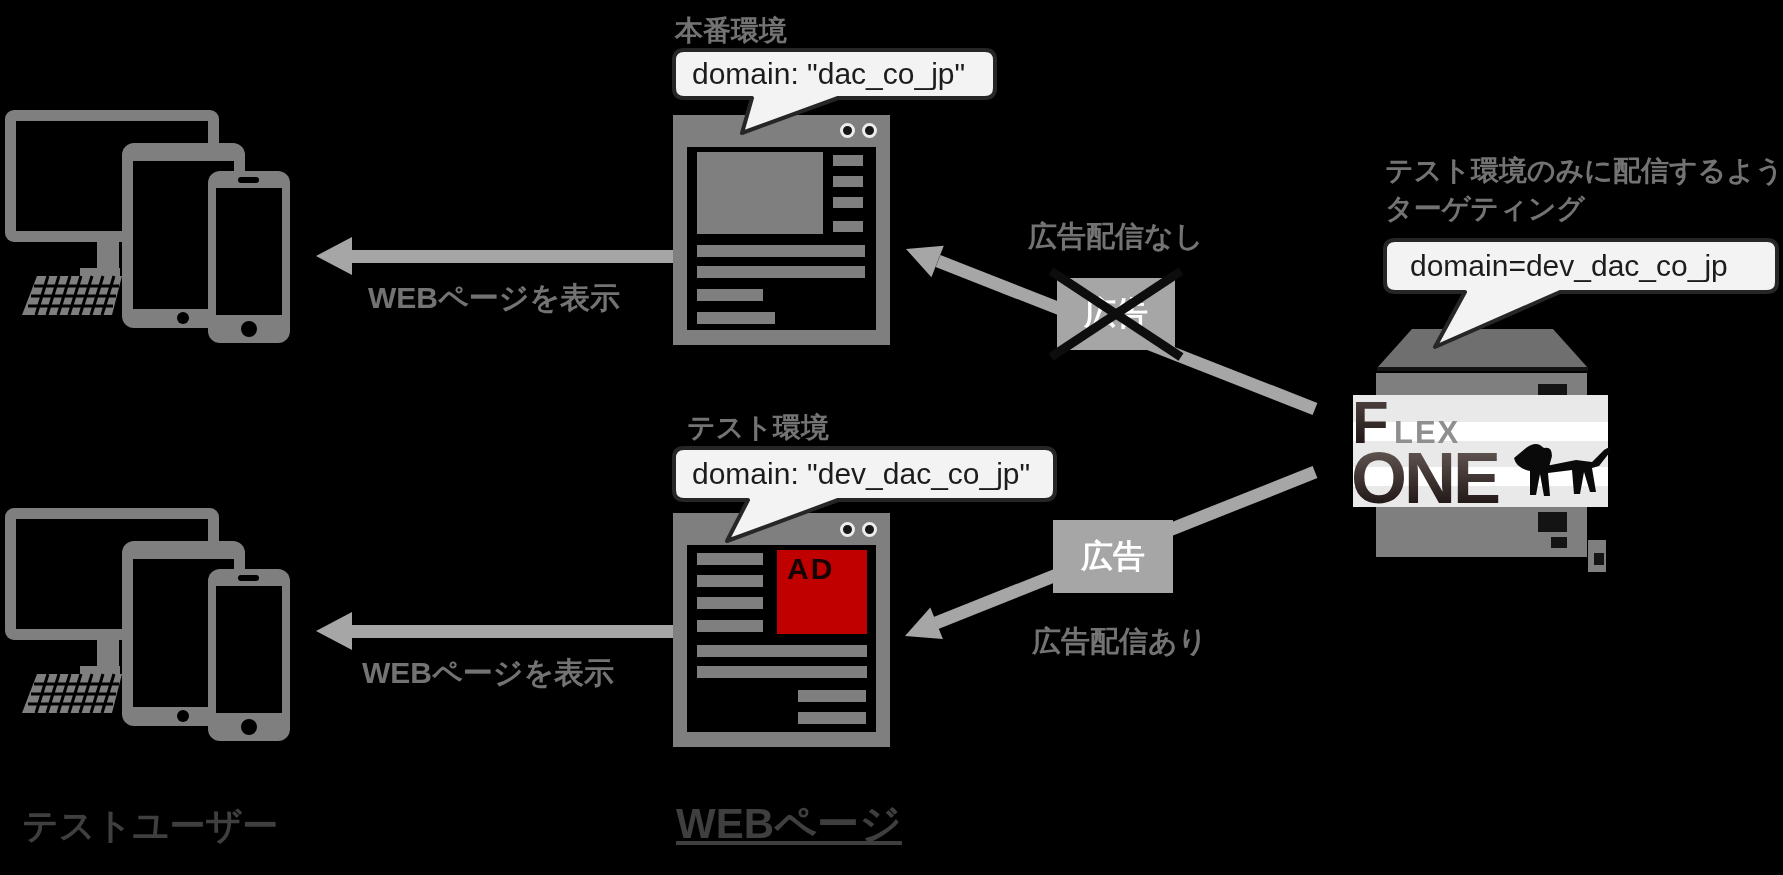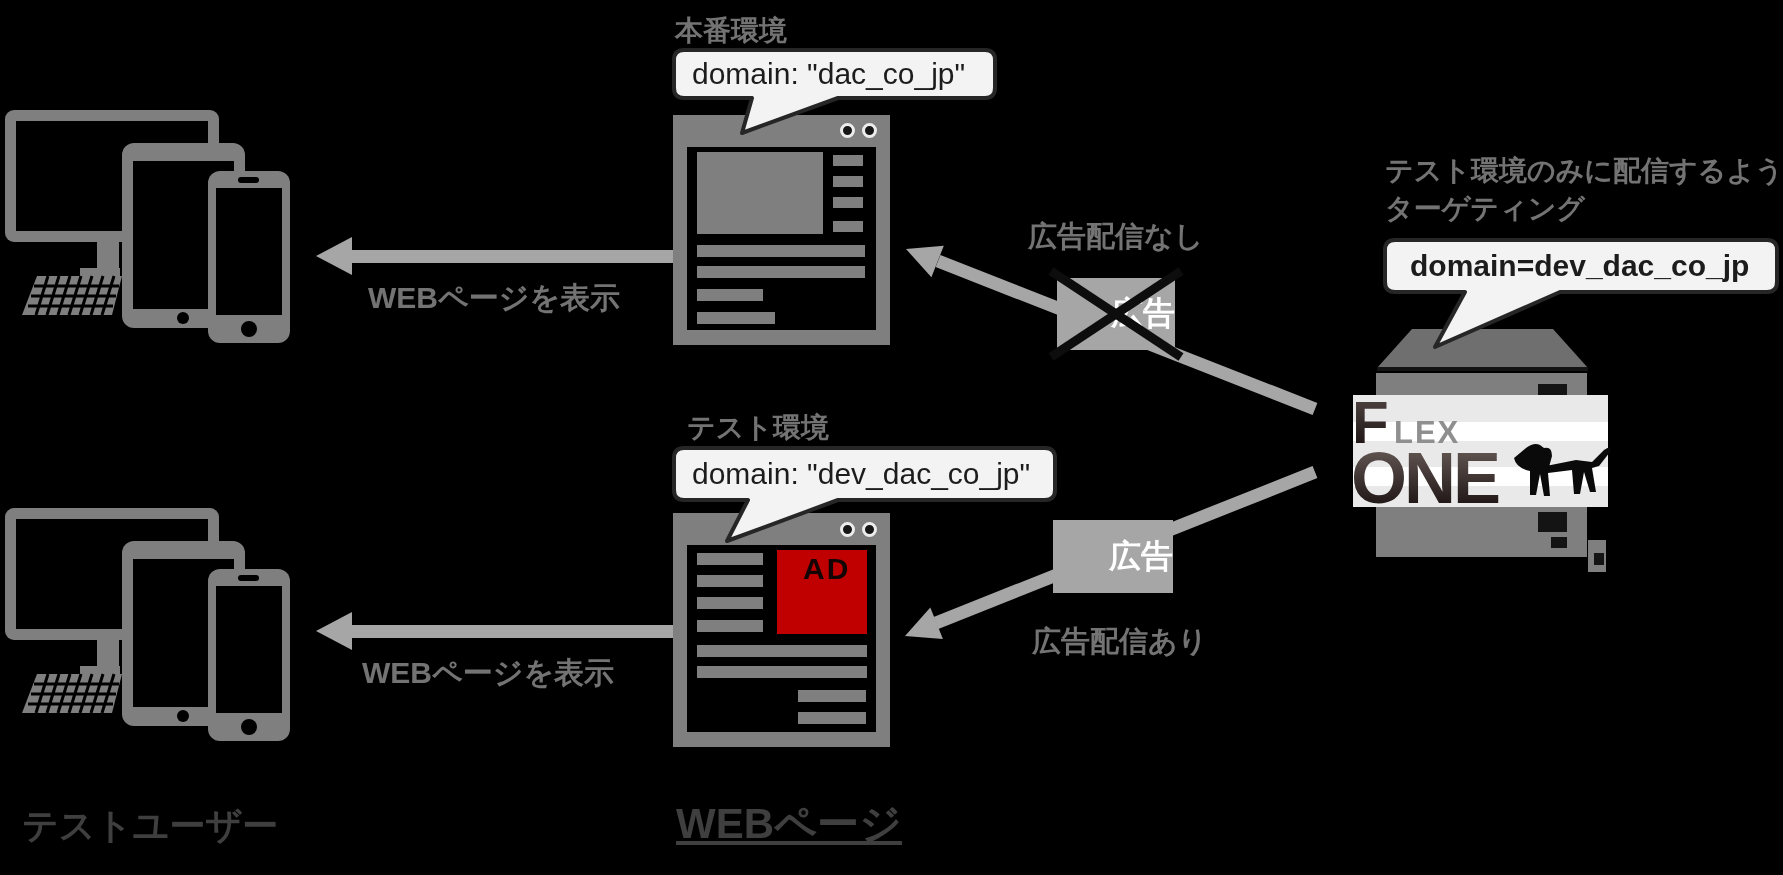--- a/index.html
+++ b/index.html
@@ -4,21 +4,21 @@
 <style>
   html,body{margin:0;padding:0;background:#000;}
   #stage{position:relative;width:1783px;height:875px;background:#000;overflow:hidden;
          font-family:"Liberation Sans","DejaVu Sans",sans-serif;}
   .abs{position:absolute;}
   .bar{position:absolute;background:#7f7f7f;}
   .lblmid{position:absolute;font-weight:bold;color:#737373;white-space:nowrap;}
   .lbldark{position:absolute;font-weight:bold;color:#3f3f3f;white-space:nowrap;}
   .bubbletext{position:absolute;display:flex;align-items:center;font-size:30px;color:#1c1c1c;white-space:nowrap;}
   .dot{position:absolute;width:9px;height:9px;border-radius:50%;background:#161616;border:3px solid #ececec;}
-  .adbox{position:absolute;background:#a6a6a6;display:flex;align-items:center;justify-content:flex-end;
+  .adbox{position:absolute;background:#a6a6a6;display:flex;align-items:center;justify-content:center;
          font-weight:bold;font-size:32px;color:#fff;}
   svg{display:block;}
 </style>
 </head>
 <body>
 
 <div id="stage">
 
   <svg width="0" height="0" style="position:absolute" aria-hidden="true">
     <symbol id="devices-symbol" viewBox="0 0 290 240">
@@ -99,21 +99,21 @@
     <div class="dot" style="left:840px;top:522px;"></div>
     <div class="dot" style="left:862px;top:522px;"></div>
     <div class="bar" style="left:673px;top:545px;width:14px;height:187px;"></div>
     <div class="bar" style="left:876px;top:545px;width:14px;height:187px;"></div>
     <div class="bar" style="left:673px;top:732px;width:217px;height:15px;"></div>
     <div class="bar" style="left:697px;top:553px;width:66px;height:12px;"></div>
     <div class="bar" style="left:697px;top:575px;width:66px;height:12px;"></div>
     <div class="bar" style="left:697px;top:597px;width:66px;height:12px;"></div>
     <div class="bar" style="left:697px;top:620px;width:66px;height:12px;"></div>
     <div class="abs" style="left:777px;top:550px;width:90px;height:84px;background:#c00000;">
-      <span style="position:absolute;left:26px;top:2px;font-size:30px;font-weight:bold;color:#140404;letter-spacing:2px;">AD</span>
+      <span style="position:absolute;left:10px;top:2px;font-size:30px;font-weight:bold;color:#140404;letter-spacing:2px;">AD</span>
     </div>
     <div class="bar" style="left:697px;top:645px;width:170px;height:12px;"></div>
     <div class="bar" style="left:697px;top:666px;width:170px;height:12px;"></div>
     <div class="bar" style="left:798px;top:690px;width:68px;height:12px;"></div>
     <div class="bar" style="left:798px;top:712px;width:68px;height:12px;"></div>
   </div>
 
   <div class="lblmid" style="left:675px;top:12px;font-size:28px;">本番環境</div>
   <div class="lblmid" style="left:687px;top:409px;font-size:28px;text-align:right;">テスト環境</div>
 
@@ -169,20 +169,20 @@
   <div class="bubbletext" style="left:692px;top:50px;height:48px;">domain: "dac_co_jp"</div>
 
   <svg class="abs" style="left:0;top:0" width="1783" height="875">
     <path d="M684,448 H1045 Q1055,448 1055,458 V490 Q1055,500 1045,500 H838 L727,541 L748,500 H684 Q674,500 674,490 V458 Q674,448 684,448 Z" fill="#f3f3f3" stroke="#262626" stroke-width="4" stroke-linejoin="round"></path>
   </svg>
   <div class="bubbletext" style="left:692px;top:448px;height:52px;">domain: "dev_dac_co_jp"</div>
 
   <svg class="abs" style="left:0;top:0" width="1783" height="875">
     <path d="M1395,240 H1767 Q1777,240 1777,250 V282 Q1777,292 1767,292 H1560 L1435,347 L1465,292 H1395 Q1385,292 1385,282 V250 Q1385,240 1395,240 Z" fill="#f3f3f3" stroke="#262626" stroke-width="4" stroke-linejoin="round"></path>
   </svg>
-  <div class="bubbletext" style="left:1410px;top:240px;height:52px;font-weight:bold;">domain=dev_dac_co_jp</div>
+  <div class="bubbletext" style="left:1410px;top:240px;height:52px;">domain=dev_dac_co_jp</div>
 
   <div class="lblmid" style="left:1385px;top:152px;font-size:28px;line-height:38px;">
     <div>テスト環境のみに配信するように</div>
     <div>ターゲティング</div>
   </div>
 
 </div>
 
 </body></html>

